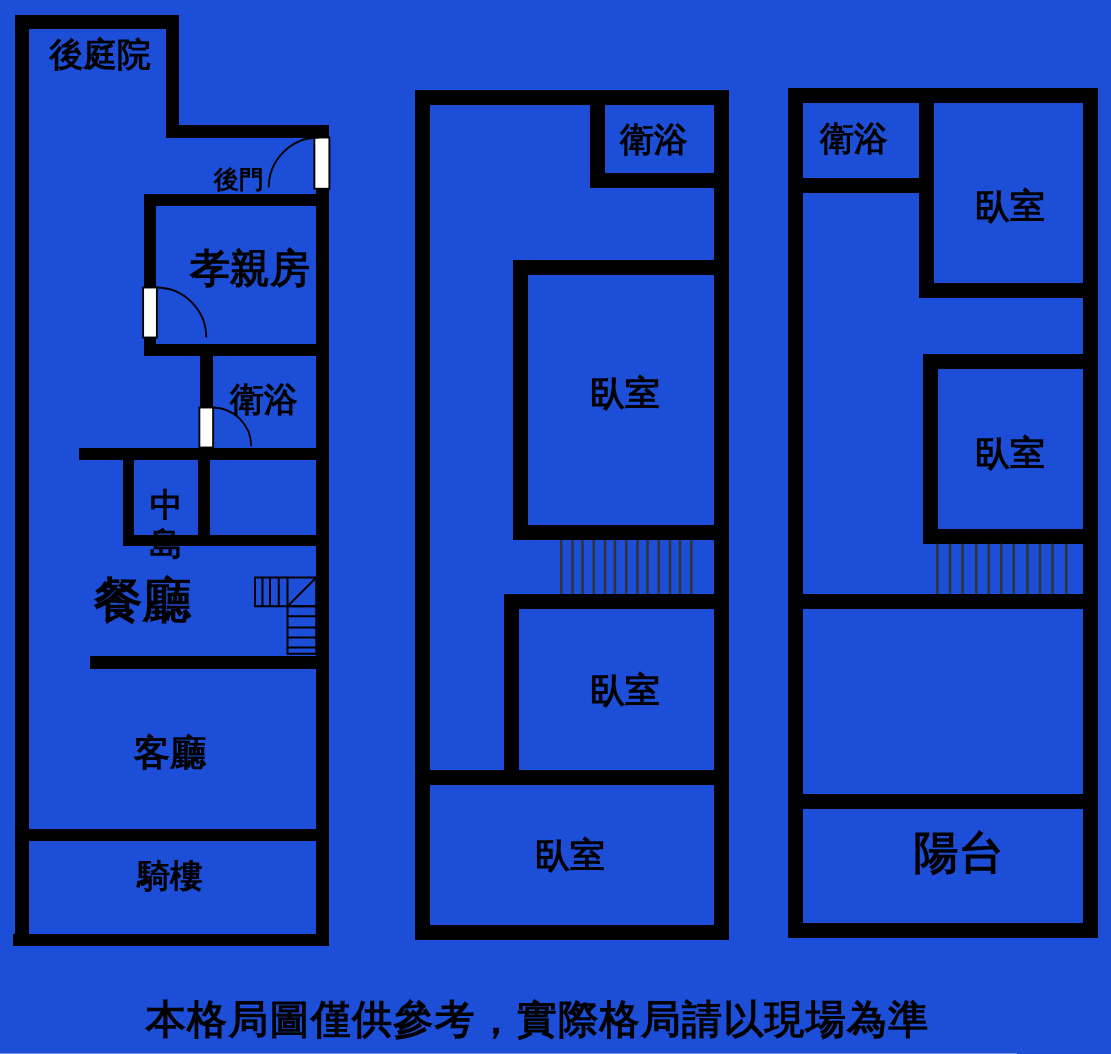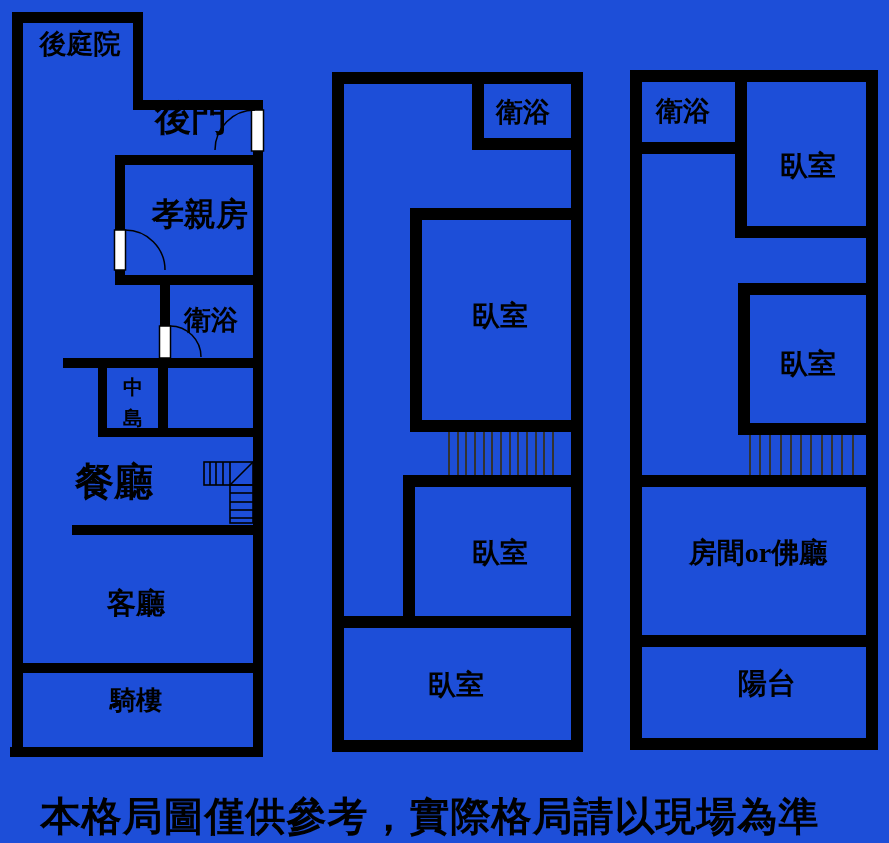--- a/index.html
+++ b/index.html
@@ -11,21 +11,21 @@
   .rl{
     position:absolute;transform:translate(-50%,-50%);
     white-space:nowrap;color:#000;font-weight:600;line-height:1.05;
     text-align:center;
   }
   .rl-vert{
     white-space:normal;word-break:break-all;width:30px;line-height:31px;
   }
   .caption{
     position:absolute;left:430px;top:816px;transform:translate(-50%,-50%);
-    white-space:nowrap;color:#000;font-weight:700;font-size:40px;letter-spacing:1px;
+    white-space:nowrap;color:#000;font-weight:700;font-size:32px;letter-spacing:1px;
   }
 </style>
 </head>
 <body>
 
 <div class="canvas">
 
   <svg class="plan-svg" width="889" height="843" viewBox="0 0 889 843" aria-hidden="true">
     <g fill="#000000" shape-rendering="crispEdges">
       <rect x="12" y="12" width="131" height="11"></rect>
@@ -130,33 +130,32 @@
       <line x1="801" y1="435" x2="801" y2="475"></line>
       <line x1="811" y1="435" x2="811" y2="475"></line>
       <line x1="822" y1="435" x2="822" y2="475"></line>
       <line x1="832" y1="435" x2="832" y2="475"></line>
       <line x1="842" y1="435" x2="842" y2="475"></line>
       <line x1="853" y1="435" x2="853" y2="475"></line>
     </g>
   </svg>
 
   <div class="rl" style="left:80px;top:44px;font-size:27px">後庭院</div>
-  <div class="rl" style="left:191px;top:119px;font-size:36px">後門</div>
+  <div class="rl" style="left:191px;top:145px;font-size:20px">後門</div>
   <div class="rl" style="left:200px;top:215px;font-size:32px">孝親房</div>
   <div class="rl" style="left:211px;top:320px;font-size:27px">衛浴</div>
-  <div class="rl rl-vert" style="left:133px;top:403px;font-size:20px">中島</div>
+  <div class="rl rl-vert" style="left:133px;top:420px;font-size:26px">中島</div>
   <div class="rl" style="left:114px;top:482px;font-size:39px">餐廳</div>
   <div class="rl" style="left:136px;top:603px;font-size:29px">客廳</div>
   <div class="rl" style="left:136px;top:701px;font-size:26px">騎樓</div>
 
   <div class="rl" style="left:523px;top:112px;font-size:27px">衛浴</div>
   <div class="rl" style="left:500px;top:316px;font-size:28px">臥室</div>
   <div class="rl" style="left:500px;top:553px;font-size:28px">臥室</div>
   <div class="rl" style="left:456px;top:685px;font-size:28px">臥室</div>
 
   <div class="rl" style="left:683px;top:111px;font-size:27px">衛浴</div>
   <div class="rl" style="left:808px;top:166px;font-size:28px">臥室</div>
   <div class="rl" style="left:808px;top:364px;font-size:28px">臥室</div>
-  <div class="rl" style="left:758px;top:553px;font-size:28px">房間or佛廳</div>
-  <div class="rl" style="left:767px;top:683px;font-size:29px">陽台</div>
+  <div class="rl" style="left:767px;top:683px;font-size:36px">陽台</div>
 
   <div class="caption">本格局圖僅供參考，實際格局請以現場為準</div>
 </div>
 
 </body></html>

